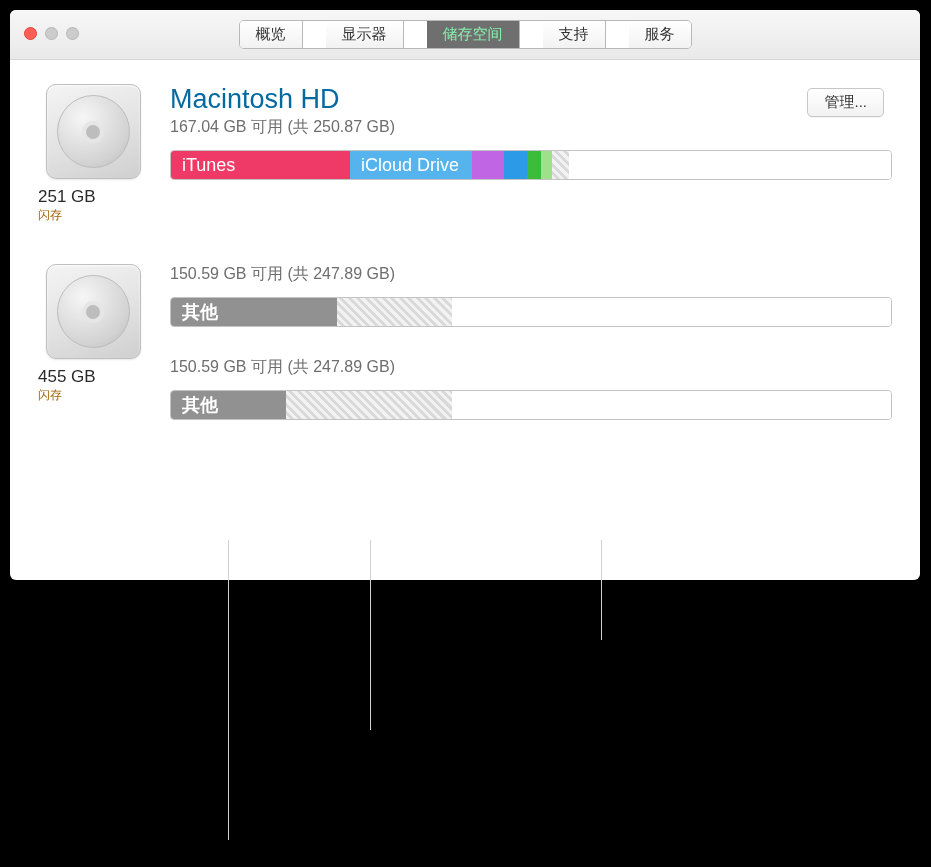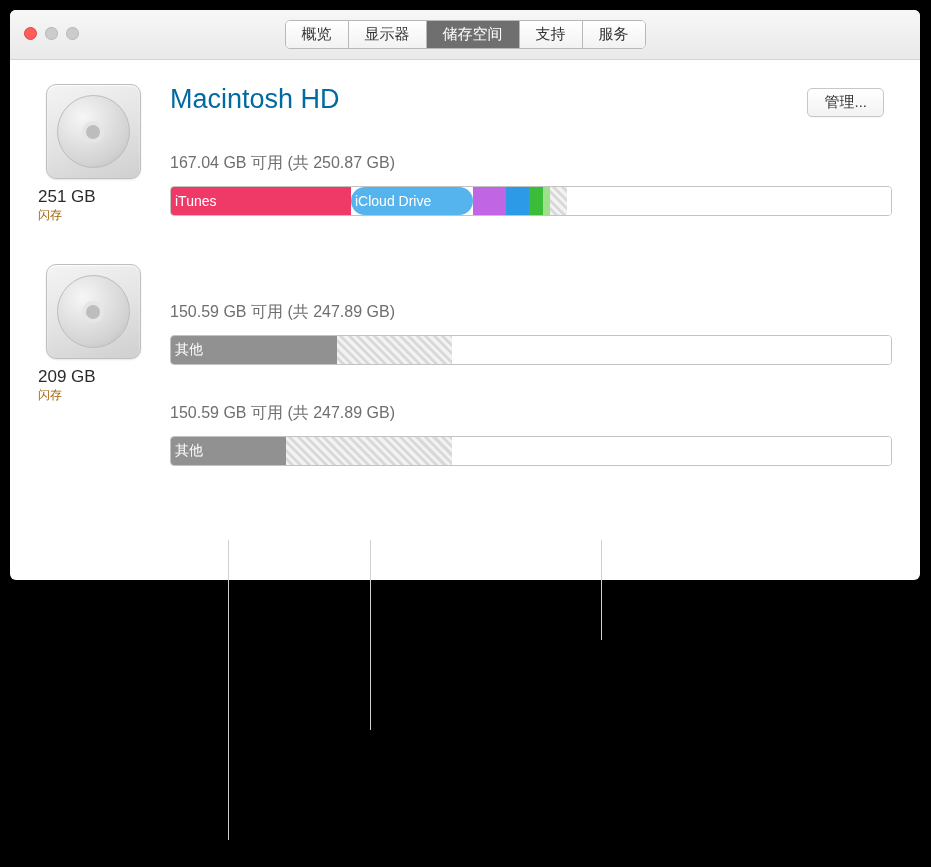--- a/index.html
+++ b/index.html
@@ -40,33 +40,34 @@
   .traffic .min  { background: #ccc; }
   .traffic .max  { background: #ccc; }
   .tabs {
     display: flex;
     margin: 0 auto;
     border: 1px solid #b8b8b8;
     border-radius: 5px;
     overflow: hidden;
     background: #fff;
     box-shadow: 0 1px 0 rgba(255,255,255,0.5) inset;
+    gap: 23px;
   }
   .tab {
     padding: 4px 16px;
     font-size: 15px;
     color: #333;
     background: linear-gradient(#ffffff,#f2f2f2);
     border-right: 1px solid #b8b8b8;
     cursor: default;
   }
   .tab:last-child { border-right: none; }
   .tab.active {
     background: #6f6f6f;
-    color: #ffffff;
+    color: #86efac;
   }
   .content {
     padding: 24px 28px 40px 28px;
   }
   .drive-row {
     display: flex;
     gap: 22px;
     margin-bottom: 40px;
     position: relative;
   }
@@ -113,45 +114,44 @@
   .drive-info { flex: 1; min-width: 0; }
   .vol-name {
     font-size: 27px;
     color: #0369a1;
     margin-bottom: 2px;
   }
   .vol-avail {
     font-size: 16px;
     color: #6e6e6e;
     margin-bottom: 12px;
-    margin-top: 38px;
   }
   .bar {
     height: 30px;
     border: 1px solid #c3c3c3;
     border-radius: 4px;
     background: #fff;
     display: flex;
     overflow: hidden;
   }
   .seg {
     height: 100%;
     display: flex;
     align-items: center;
-    padding-left: 4px;
-    font-size: 14px;
+    padding-left: 11px;
+    font-size: 18px;
     color: #fff;
     white-space: nowrap;
     overflow: hidden;
   }
   .seg.hatch {
     background: repeating-linear-gradient(45deg, #f2f2f2 0, #f2f2f2 3px, #d9d9d9 3px, #d9d9d9 6px);
     color: transparent;
   }
-  .seg.gray { background: #919191; }
+  .seg.gray { background: #919191; font-weight: bold; }
   .seg.free { background: #fff; }
   .manage-btn {
     position: absolute;
     right: 8px; top: 4px;
     padding: 4px 16px;
     font-size: 15px;
     background: linear-gradient(#ffffff,#f2f2f2);
     border: 1px solid #c7c7c7;
     border-radius: 5px;
     color: #333;
@@ -193,35 +193,35 @@
         <div class="drive-icon"></div>
         <div class="drive-size">251 GB</div>
         <div class="drive-type">闪存</div>
       </div>
       <div class="drive-info">
         <button class="manage-btn">管理...</button>
         <div class="vol-name">Macintosh HD</div>
         <div class="vol-avail">167.04 GB 可用 (共 250.87 GB)</div>
         <div class="bar" id="bar-0-0">
             <div class="seg" style="width: 25%; background: rgb(239, 58, 103);">iTunes</div>
-            <div class="seg" style="width: 17%; background: rgb(85, 179, 238); border-radius: 14px;">iCloud Drive</div>
+            <div class="seg" style="width: 17%; background: rgb(85, 179, 238);">iCloud Drive</div>
             <div class="seg" style="width: 4.5%; background: rgb(192, 101, 227);"></div>
             <div class="seg" style="width: 3.2%; background: rgb(45, 154, 232);"></div>
             <div class="seg" style="width: 2%; background: rgb(59, 189, 58);"></div>
             <div class="seg" style="width: 1%; background: rgb(159, 224, 139);"></div>
             <div class="seg hatch" style="width: 2.3%;"></div>
             <div class="seg free" style="width: 45%;"></div>
           </div>
       </div>
     </div>
 
     <div class="drive-row">
       <div class="drive-icon-col">
         <div class="drive-icon"></div>
-        <div class="drive-size">209 GB</div>
+        <div class="drive-size">455 GB</div>
         <div class="drive-type">闪存</div>
       </div>
       <div class="drive-info">
         <div class="vol-avail">150.59 GB 可用 (共 247.89 GB)</div>
         <div class="bar" id="bar-1-0">
             <div class="seg gray" style="width: 23%;">其他</div>
             <div class="seg hatch" style="width: 16%;"></div>
             <div class="seg free" style="width: 61%;"></div>
           </div>
 

